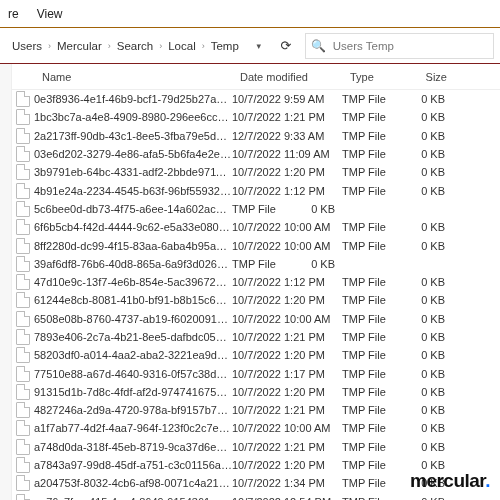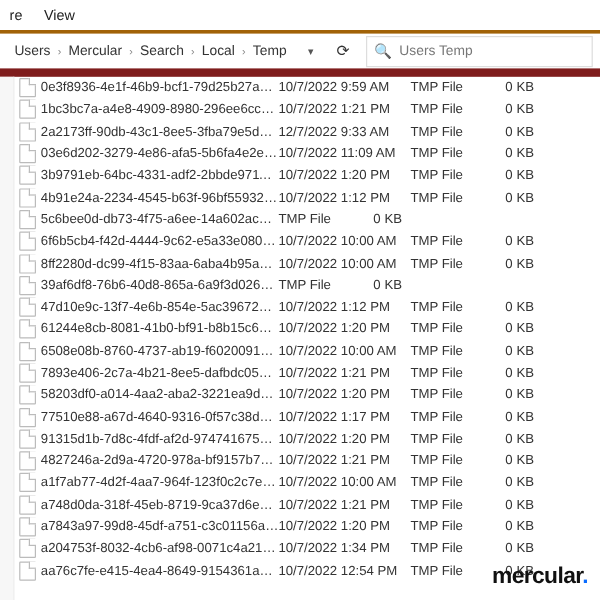--- a/index.html
+++ b/index.html
@@ -1,19 +1,19 @@
 <!DOCTYPE html>
 <html><head>
 <meta charset="utf-8">
 <style>
 * { margin: 0; padding: 0; box-sizing: border-box; font-family: 'Segoe UI', Tahoma, sans-serif; }
 body { width: 500px; height: 500px; background: #fff; overflow: hidden; font-size: 11px; color: #222; }
-.topbar { height: 28px; border-bottom: 3px solid #a16207; display: flex; align-items: center; padding: 0 8px; gap: 18px; font-size: 12px; }
+.topbar { height: 28px; border-bottom: 1px solid #a16207; display: flex; align-items: center; padding: 0 8px; gap: 18px; font-size: 12px; }
 .topbar span { cursor: default; }
-.addrbar { height: 36px; border-bottom: 7px solid #7f1d1d; display: flex; align-items: center; padding: 0 6px; gap: 6px; }
+.addrbar { height: 36px; border-bottom: 1px solid #7f1d1d; display: flex; align-items: center; padding: 0 6px; gap: 6px; }
 .breadcrumb { flex: 0 0 auto; display: flex; align-items: center; gap: 4px; height: 26px; padding: 0 6px; font-size: 11.5px; color: #333; }
 .breadcrumb .sep { color: #888; font-size: 9px; margin: 0 2px; }
 .addr-drop { width: 16px; height: 26px; display: flex; align-items: center; justify-content: center; font-size: 9px; color: #555; }
 .refresh { width: 26px; height: 26px; display: flex; align-items: center; justify-content: center; font-size: 13px; color: #333; }
 .search { flex: 1; height: 26px; border: 1px solid #ddd; display: flex; align-items: center; padding: 0 6px; gap: 6px; font-size: 11.5px; color: #777; }
 .search .sicon { font-size: 12px; color: #666; }
 .listwrap { display: flex; height: calc(500px - 64px); }
 .sidebar { width: 12px; background: #f7f7f7; border-right: 1px solid #eee; }
 .list { flex: 1; overflow: hidden; }
 .header { display: flex; height: 26px; border-bottom: 1px solid #eee; align-items: center; font-size: 11px; color: #444; }
@@ -53,20 +53,27 @@
   <div class="refresh">⟳</div>
   <div class="search">
     <span class="sicon">🔍</span>
     <span>Users Temp</span>
   </div>
 </div>
 
 <div class="listwrap">
   <div class="sidebar"></div>
   <div class="list">
+    <div class="header">
+      <div class="col col-icon"></div>
+      <div class="col col-name">Name</div>
+      <div class="col col-date">Date modified</div>
+      <div class="col col-type">Type</div>
+      <div class="col col-size">Size</div>
+    </div>
     <div id="rows">
         <div class="row">
           <div class="col col-icon">
             <div class="fileicon"></div>
           </div>
           <div class="col col-name">0e3f8936-4e1f-46b9-bcf1-79d25b27aea5.t...</div>
           <div class="col col-date">10/7/2022 9:59 AM</div>
           <div class="col col-type">TMP File</div>
           <div class="col col-size">0 KB</div>
         </div>

